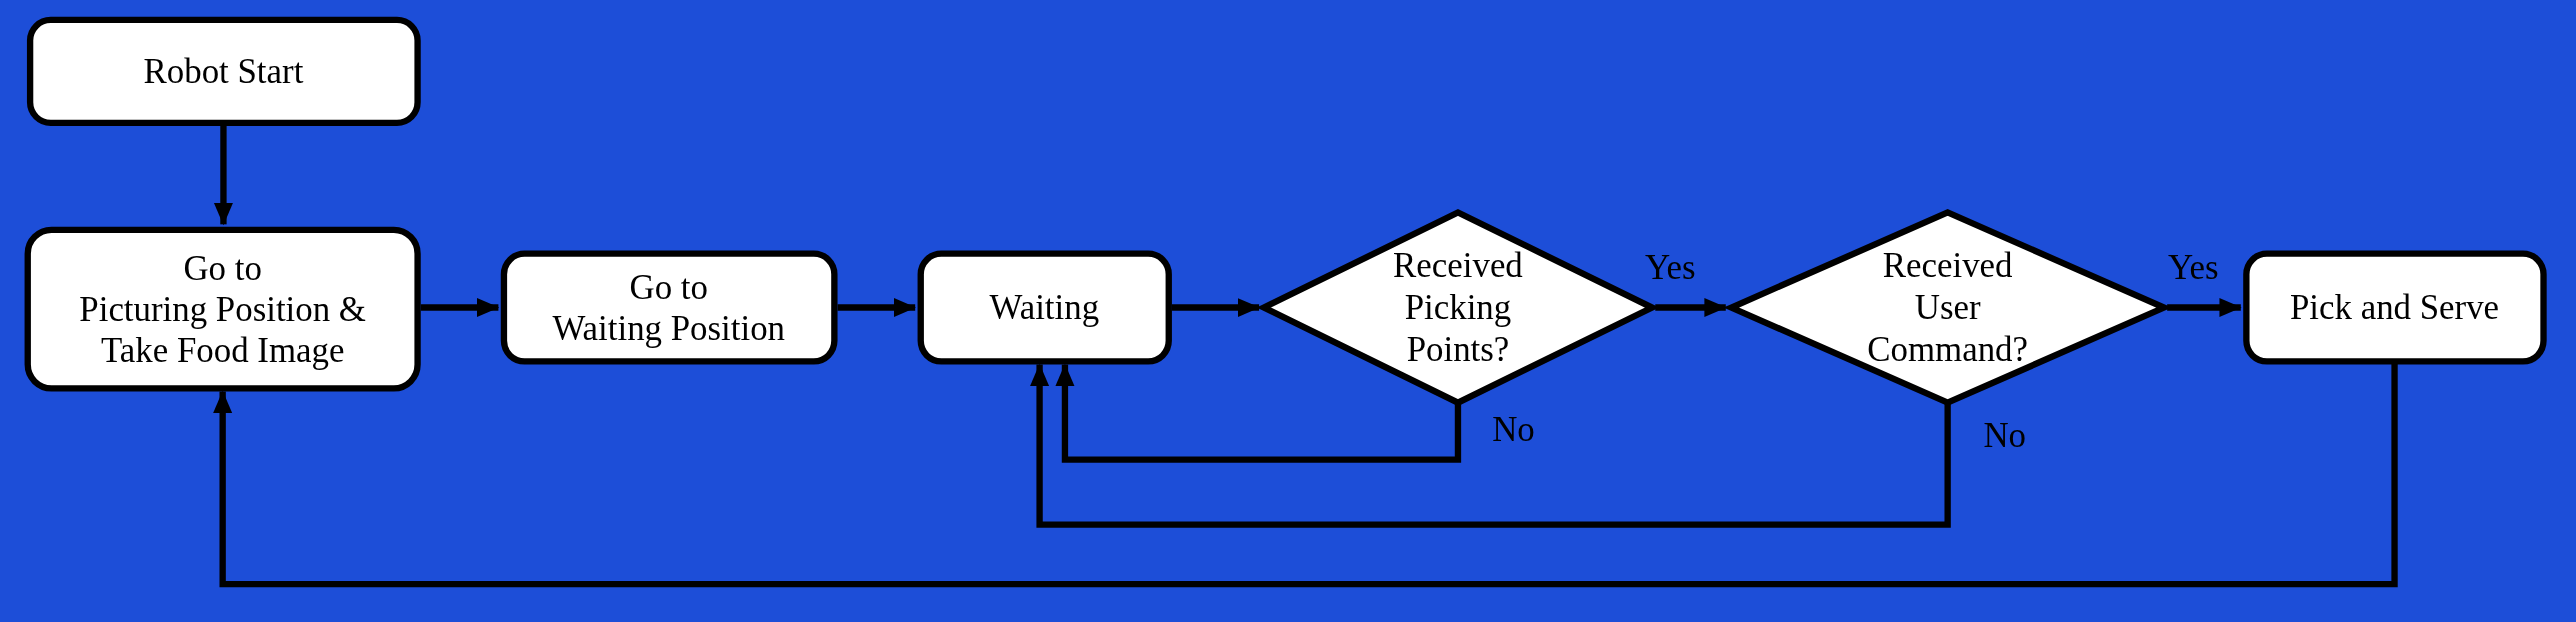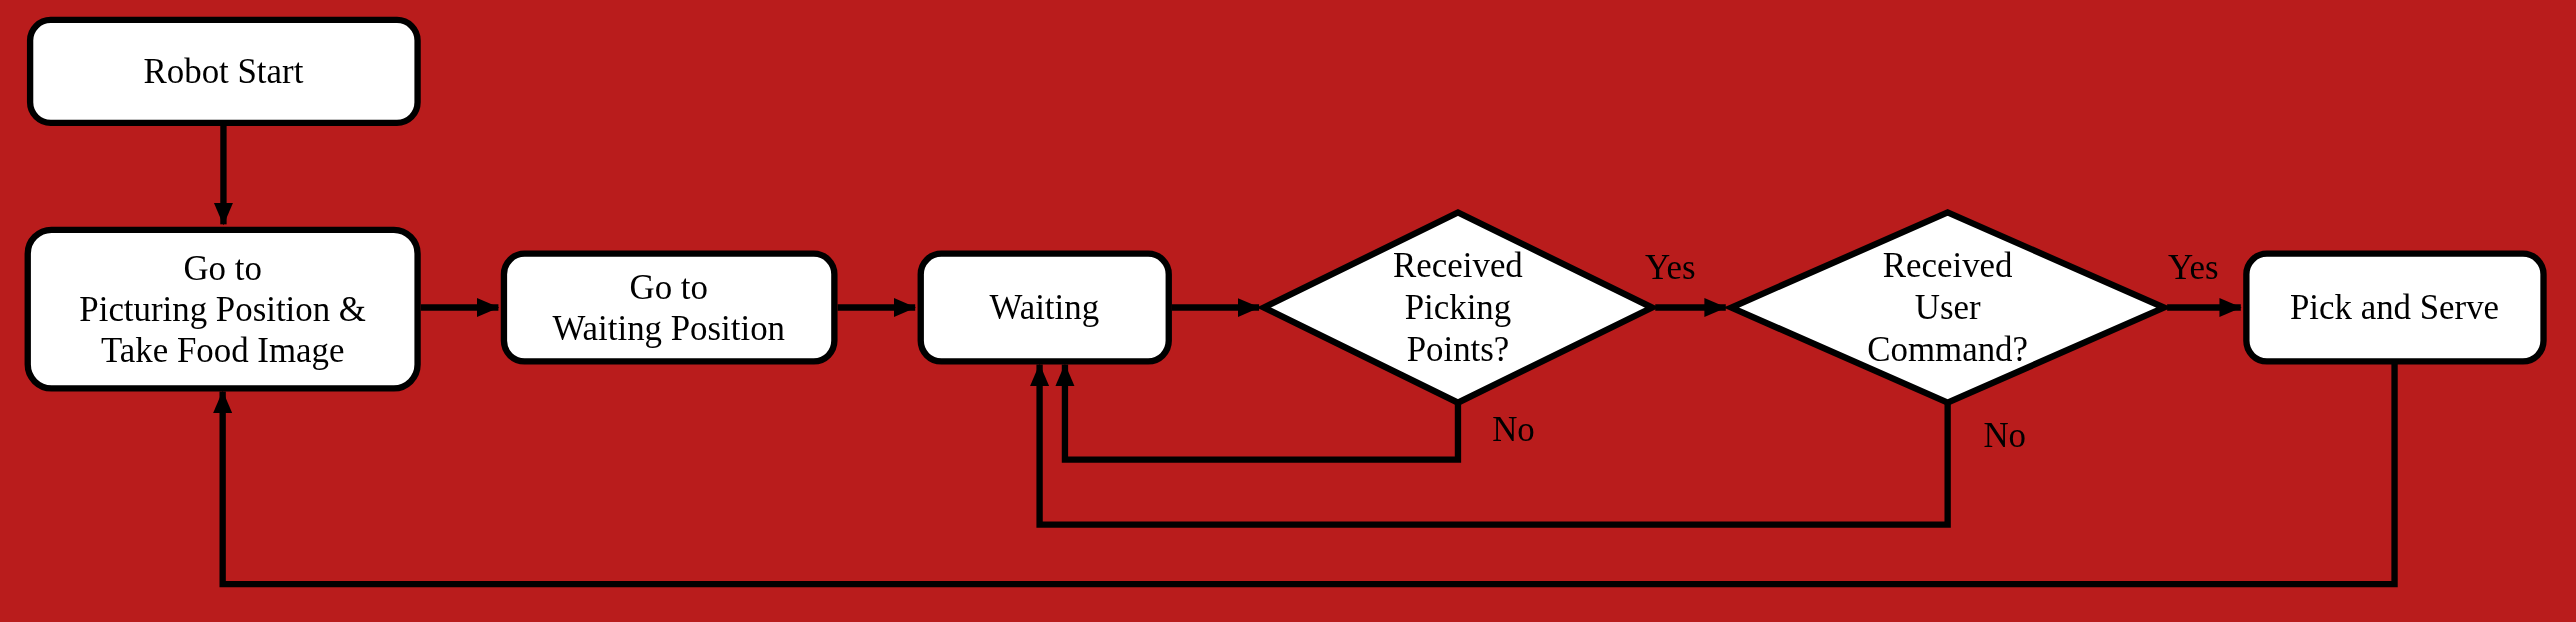--- a/index.html
+++ b/index.html
@@ -3,21 +3,21 @@
 <meta charset="utf-8">
 <style>
   html, body {
     margin: 0;
     padding: 0;
     background: #ffffff;
   }
   .canvas {
     width: 2576px;
     height: 623px;
-    background: #b91c1c;
+    background: #1d4ed8;
     position: relative;
     overflow: hidden;
   }
   svg {
     display: block;
   }
   .node-shape {
     fill: #ffffff;
     stroke: #000000;
     stroke-width: 8;

